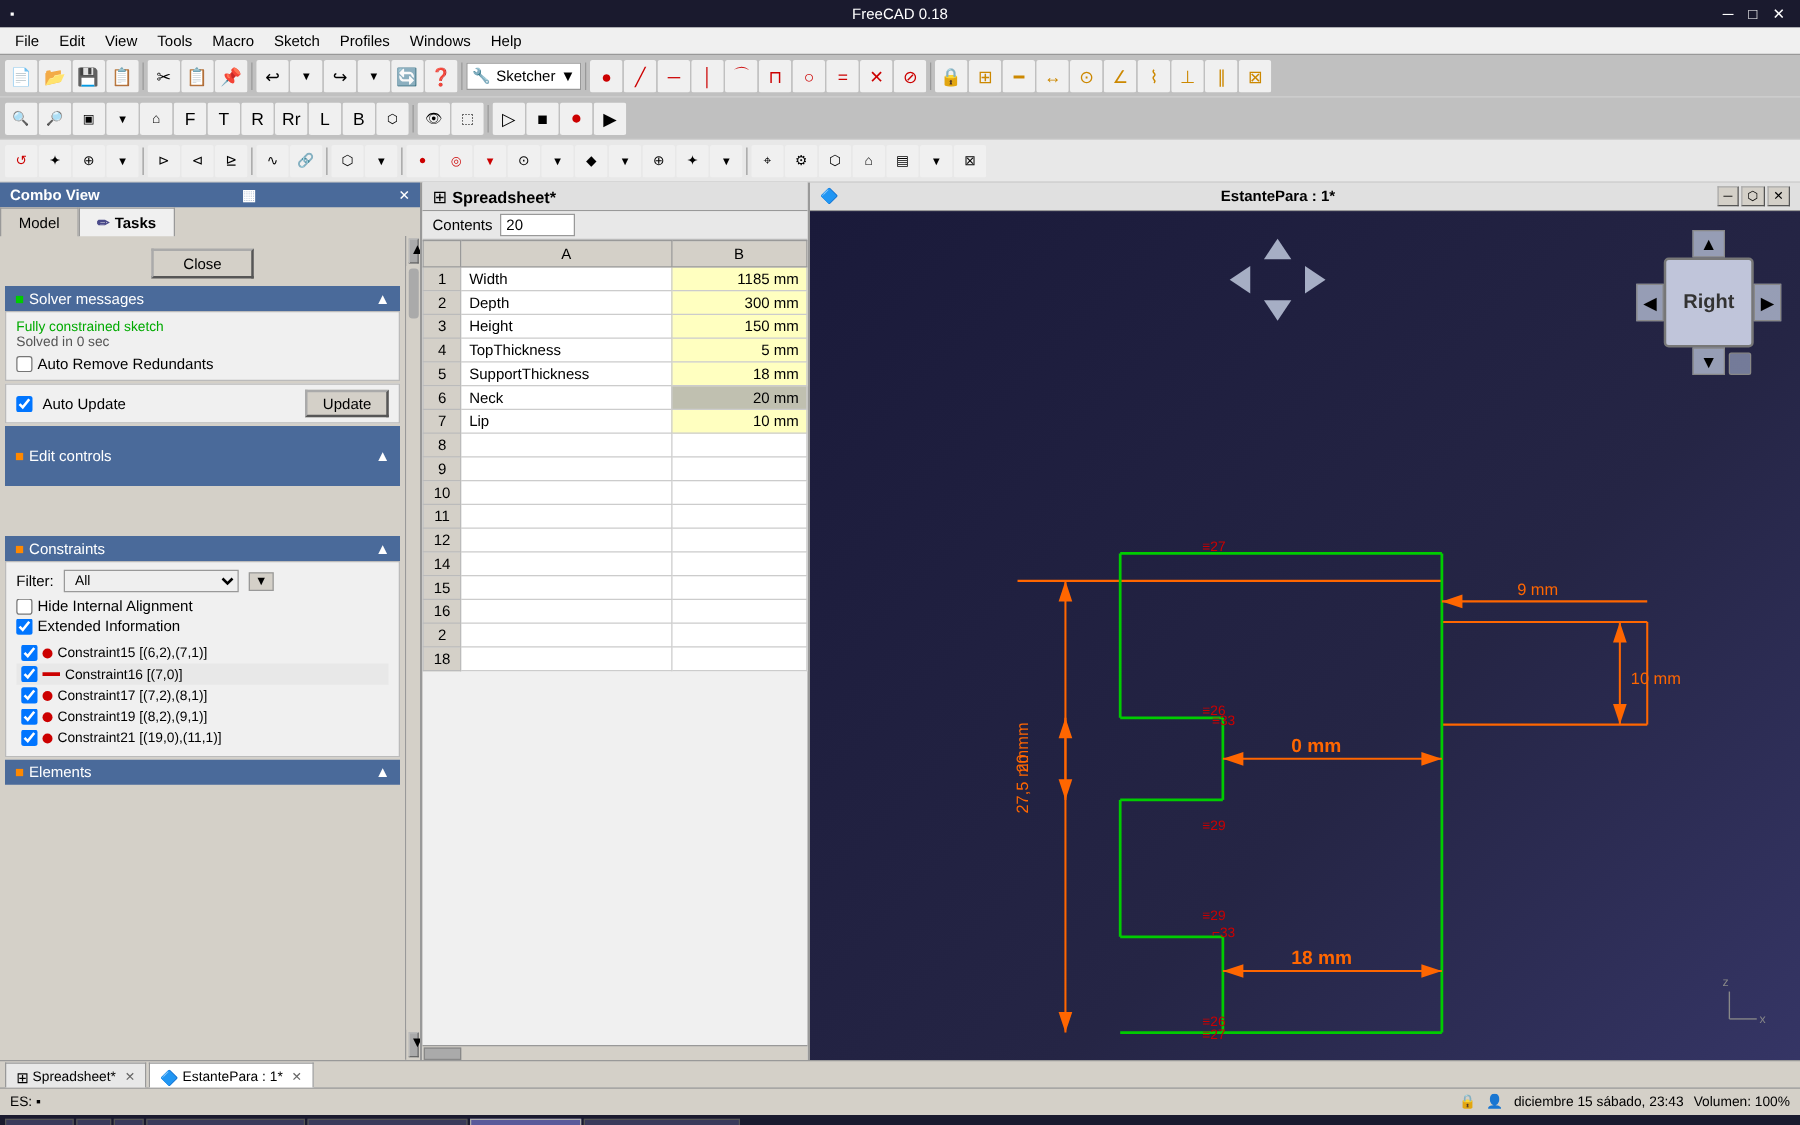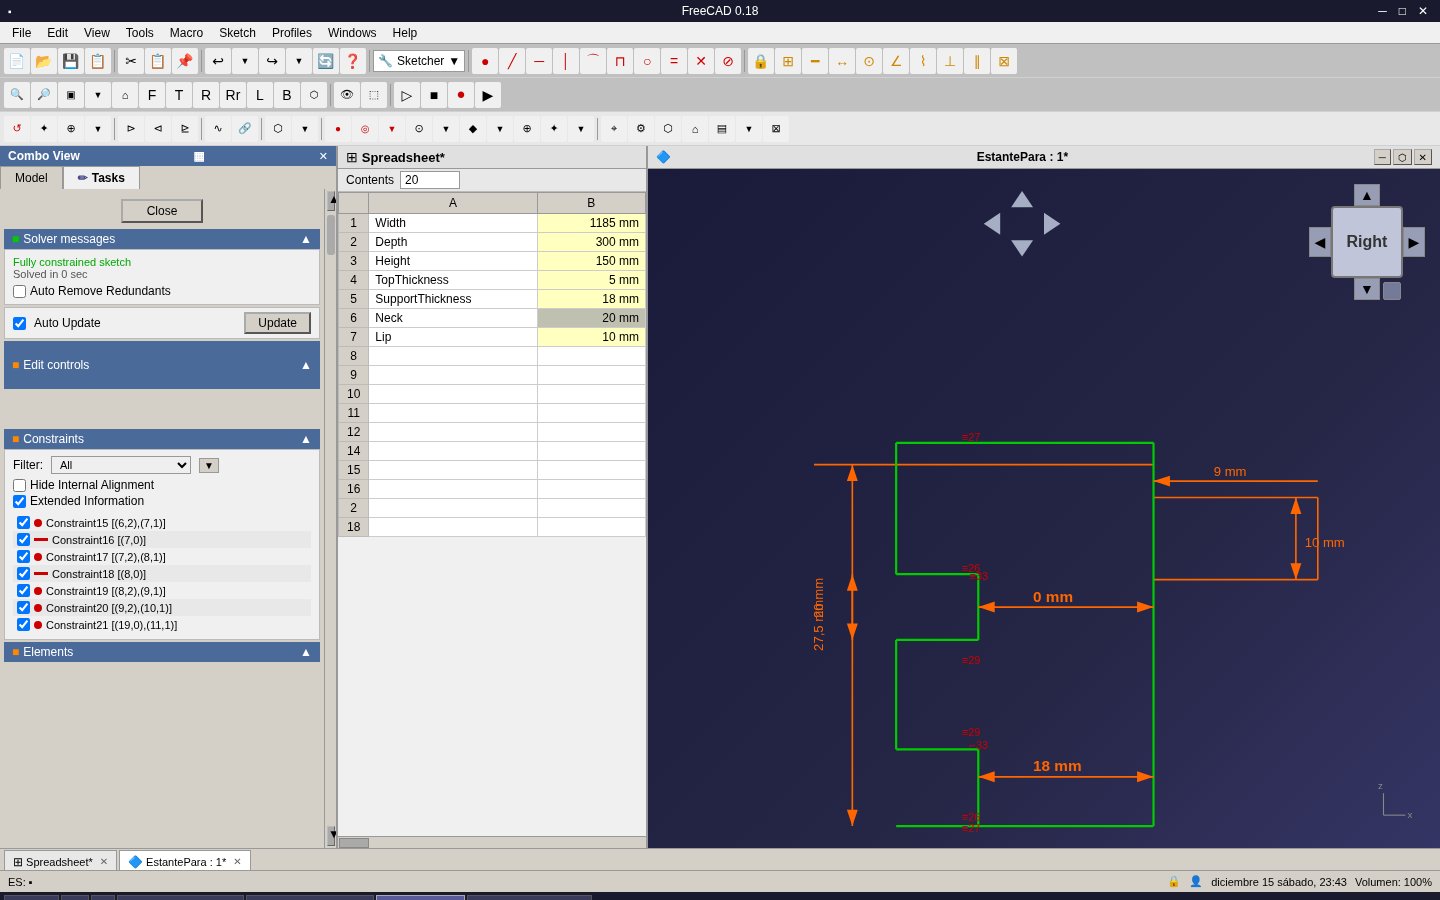--- a/index.html
+++ b/index.html
@@ -235,34 +235,24 @@
               <div style="display:flex; align-items:center; gap:4px; padding:2px 4px; font-size:11px; background:#e8e8e8;">
                 <input type="checkbox" checked="" style="">
                 <span style="width:14px;height:3px;background:#cc0000;display:inline-block;"></span>
                 <span>Constraint16 [(7,0)]</span>
               </div>
               <div style="display:flex; align-items:center; gap:4px; padding:2px 4px; font-size:11px;">
                 <input type="checkbox" checked="" style="">
                 <span style="width:8px;height:8px;border-radius:50%;background:#cc0000;display:inline-block;"></span>
                 <span>Constraint17 [(7,2),(8,1)]</span>
               </div>
-              <div style="display:flex; align-items:center; gap:4px; padding:2px 4px; font-size:11px; background:#e8e8e8;">
-                <input type="checkbox" checked="" style="">
-                <span style="width:14px;height:3px;background:#cc0000;display:inline-block;"></span>
-                <span>Constraint18 [(8,0)]</span>
-              </div>
               <div style="display:flex; align-items:center; gap:4px; padding:2px 4px; font-size:11px;">
                 <input type="checkbox" checked="" style="">
                 <span style="width:8px;height:8px;border-radius:50%;background:#cc0000;display:inline-block;"></span>
                 <span>Constraint19 [(8,2),(9,1)]</span>
-              </div>
-              <div style="display:flex; align-items:center; gap:4px; padding:2px 4px; font-size:11px; background:#e8e8e8;">
-                <input type="checkbox" checked="" style="">
-                <span style="width:8px;height:8px;border-radius:50%;background:#cc0000;display:inline-block;"></span>
-                <span>Constraint20 [(9,2),(10,1)]</span>
               </div>
               <div style="display:flex; align-items:center; gap:4px; padding:2px 4px; font-size:11px;">
                 <input type="checkbox" checked="" style="">
                 <span style="width:8px;height:8px;border-radius:50%;background:#cc0000;display:inline-block;"></span>
                 <span>Constraint21 [(19,0),(11,1)]</span>
               </div>
             </div>
           </div>
         </div>
 

